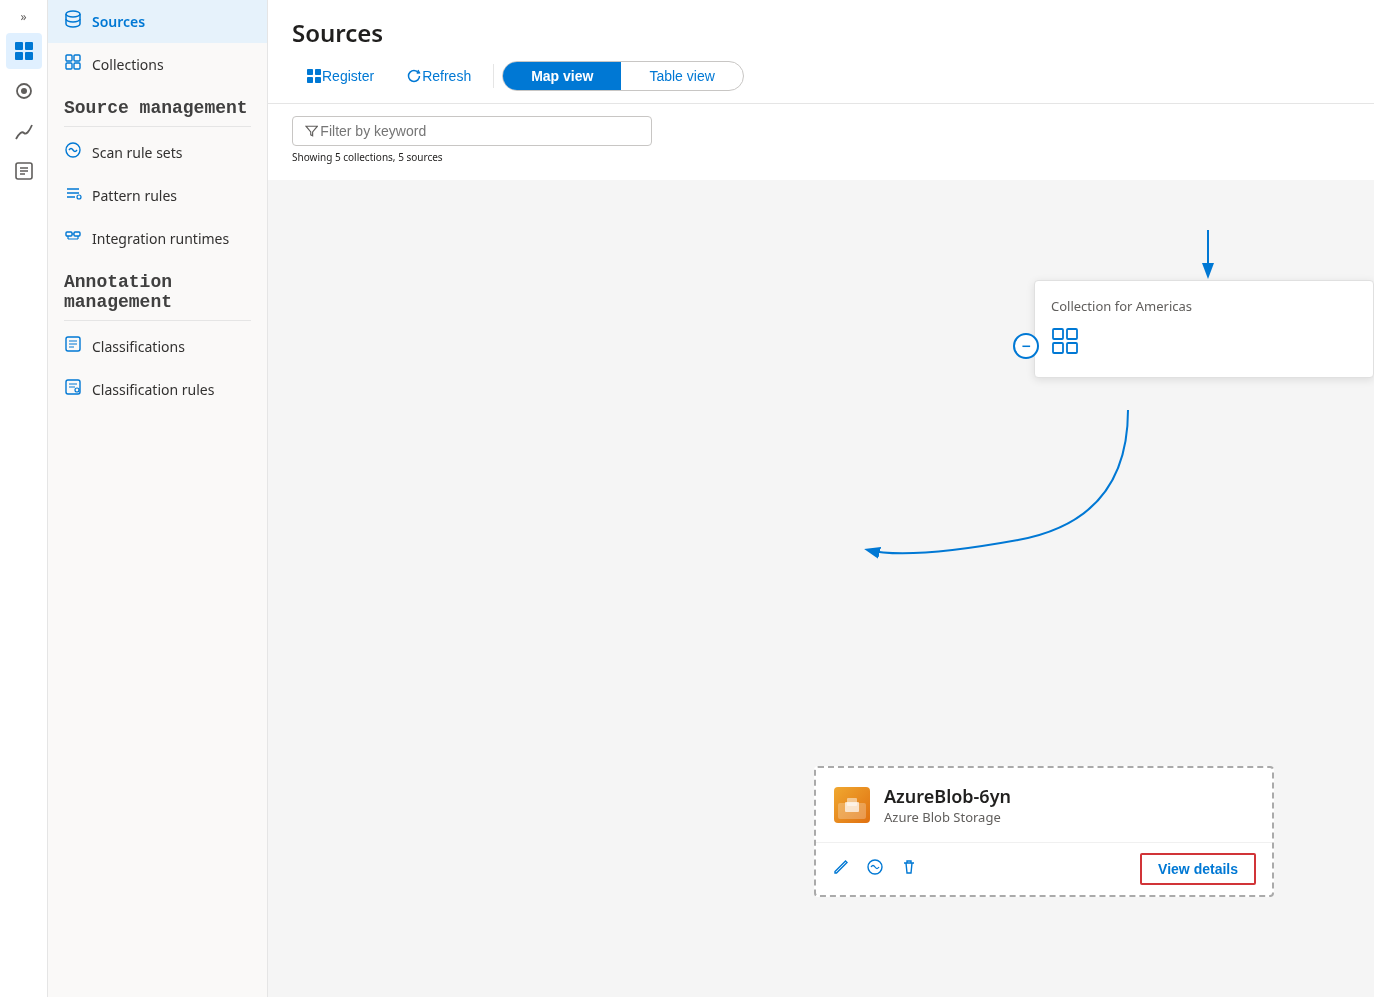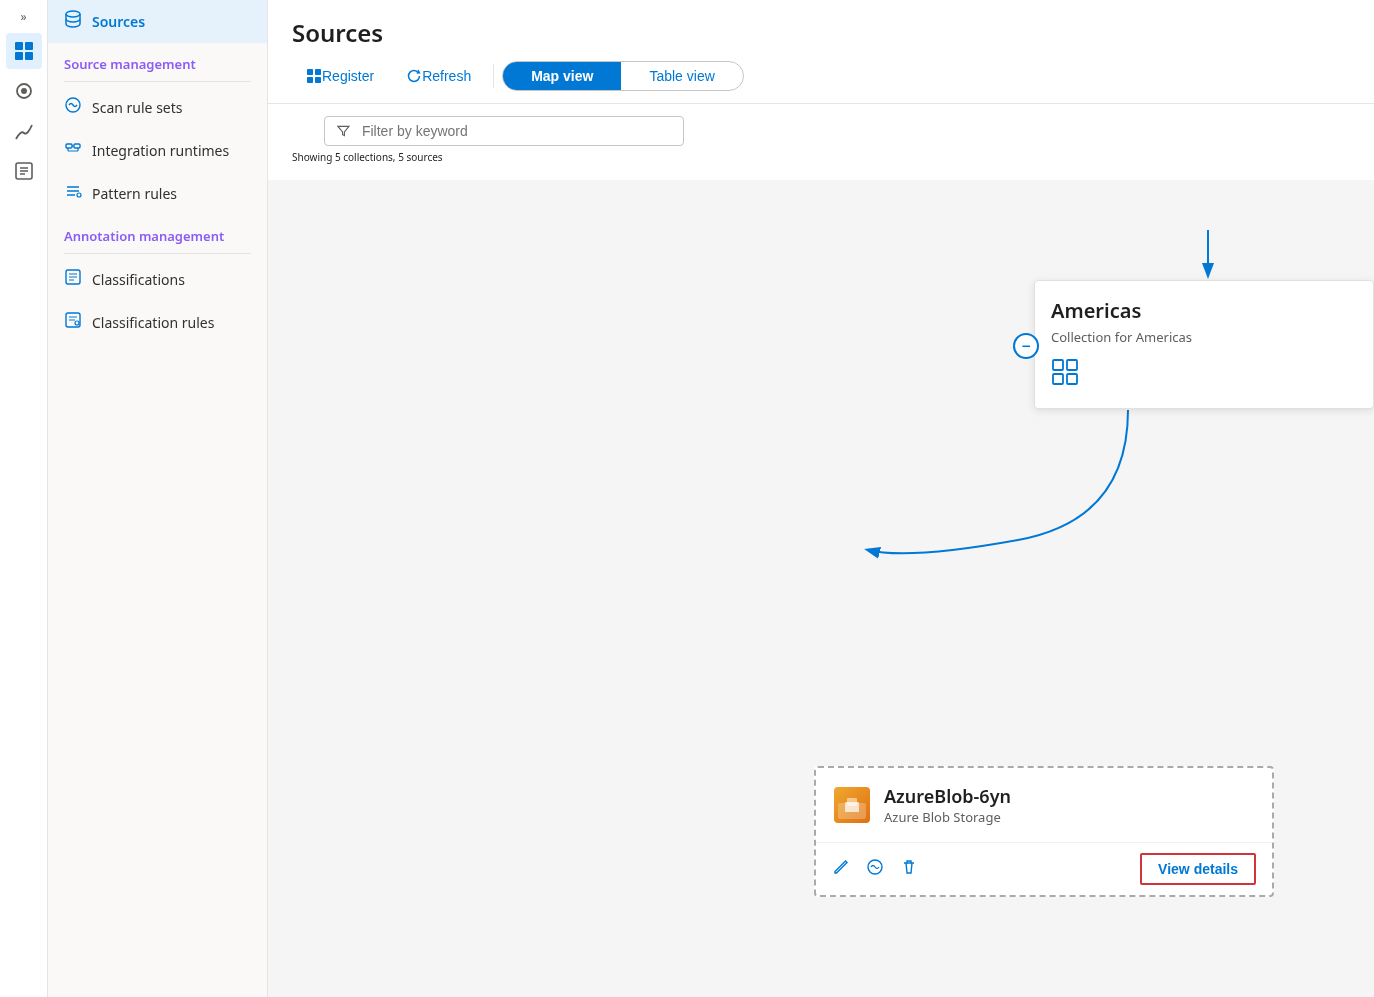--- a/index.html
+++ b/index.html
@@ -56,23 +56,24 @@
       color: #323130;
       font-size: 14px;
     }
     .sidebar-item.active {
       background: #e6f2fb;
       color: #0078d4;
       font-weight: 600;
     }
     .sidebar-section-label {
       padding: 12px 16px 4px 16px;
-      font-size: 13px;
-      font-weight: 600;
-      color: #8b5cf6;
+      font-size: 18px;
+      font-weight: 600;
+      color: #404040;
+      font-family: Liberation Mono, monospace;
     }
     .sidebar-divider {
       height: 1px;
       background: #e5e5e5;
       margin: 4px 16px;
     }
     .sidebar-icon {
       font-size: 16px;
       width: 18px;
       text-align: center;
@@ -149,22 +150,21 @@
       padding: 12px 24px 8px 24px;
       background: #fff;
     }
     .filter-input-wrap {
       display: flex;
       align-items: center;
       border: 1px solid #c8c6c4;
       border-radius: 4px;
       padding: 6px 12px;
       width: 360px;
-      gap: 12px;
-      margin-left: 32px;
+      gap: 2px;
     }
     .filter-input {
       border: none;
       outline: none;
       font-size: 14px;
       color: #605e5c;
       width: 100%;
       background: transparent;
     }
     .showing-label {
@@ -351,49 +351,60 @@
   <div class="sidebar-item active">
     <span class="sidebar-icon">
       <svg width="18" height="18" viewBox="0 0 18 18" fill="none">
         <ellipse cx="9" cy="4" rx="7" ry="3" stroke="#0078d4" stroke-width="1.5" fill="none"></ellipse>
         <path d="M2 4v5c0 1.66 3.13 3 7 3s7-1.34 7-3V4" stroke="#0078d4" stroke-width="1.5" fill="none"></path>
         <path d="M2 9v5c0 1.66 3.13 3 7 3s7-1.34 7-3V9" stroke="#0078d4" stroke-width="1.5" fill="none"></path>
       </svg>
     </span>
     <span>Sources</span>
   </div>
+  <div class="sidebar-item">
+    <span class="sidebar-icon">
+      <svg width="18" height="18" viewBox="0 0 18 18" fill="none">
+        <rect x="2" y="2" width="6" height="6" rx="1" stroke="#0078d4" stroke-width="1.4" fill="none"></rect>
+        <rect x="10" y="2" width="6" height="6" rx="1" stroke="#0078d4" stroke-width="1.4" fill="none"></rect>
+        <rect x="2" y="10" width="6" height="6" rx="1" stroke="#0078d4" stroke-width="1.4" fill="none"></rect>
+        <rect x="10" y="10" width="6" height="6" rx="1" stroke="#0078d4" stroke-width="1.4" fill="none"></rect>
+      </svg>
+    </span>
+    <span>Collections</span>
+  </div>
   <div class="sidebar-section-label">Source management</div>
   <div class="sidebar-divider"></div>
   <div class="sidebar-item">
     <span class="sidebar-icon">
       <svg width="18" height="18" viewBox="0 0 18 18" fill="none">
         <circle cx="9" cy="9" r="7" stroke="#0078d4" stroke-width="1.4" fill="none"></circle>
         <path d="M5 9 Q7 6 9 9 Q11 12 13 9" stroke="#0078d4" stroke-width="1.4" fill="none"></path>
       </svg>
     </span>
     <span>Scan rule sets</span>
   </div>
   <div class="sidebar-item">
     <span class="sidebar-icon">
       <svg width="18" height="18" viewBox="0 0 18 18" fill="none">
+        <path d="M3 5h12M3 9h12M3 13h8" stroke="#0078d4" stroke-width="1.4"></path>
+        <circle cx="15" cy="13" r="2" stroke="#0078d4" stroke-width="1.2" fill="none"></circle>
+      </svg>
+    </span>
+    <span>Pattern rules</span>
+  </div>
+  <div class="sidebar-item">
+    <span class="sidebar-icon">
+      <svg width="18" height="18" viewBox="0 0 18 18" fill="none">
         <rect x="2" y="5" width="6" height="4" rx="1" stroke="#0078d4" stroke-width="1.4" fill="none"></rect>
         <rect x="10" y="5" width="6" height="4" rx="1" stroke="#0078d4" stroke-width="1.4" fill="none"></rect>
         <path d="M8 7h2M4 9v3M14 9v3M4 12h10" stroke="#0078d4" stroke-width="1.2"></path>
       </svg>
     </span>
     <span>Integration runtimes</span>
-  </div>
-  <div class="sidebar-item">
-    <span class="sidebar-icon">
-      <svg width="18" height="18" viewBox="0 0 18 18" fill="none">
-        <path d="M3 5h12M3 9h12M3 13h8" stroke="#0078d4" stroke-width="1.4"></path>
-        <circle cx="15" cy="13" r="2" stroke="#0078d4" stroke-width="1.2" fill="none"></circle>
-      </svg>
-    </span>
-    <span>Pattern rules</span>
   </div>
   <div class="sidebar-section-label">Annotation management</div>
   <div class="sidebar-divider"></div>
   <div class="sidebar-item">
     <span class="sidebar-icon">
       <svg width="18" height="18" viewBox="0 0 18 18" fill="none">
         <rect x="2" y="2" width="14" height="14" rx="2" stroke="#0078d4" stroke-width="1.4" fill="none"></rect>
         <path d="M5 6h8M5 9h8M5 12h5" stroke="#0078d4" stroke-width="1.2"></path>
       </svg>
     </span>
@@ -458,21 +469,20 @@
           <polygon points="0 0, 8 3, 0 6" fill="#0078d4"></polygon>
         </marker>
       </defs>
 
       <line x1="940" y1="50" x2="940" y2="95" stroke="#0078d4" stroke-width="2" marker-end="url(#arrowhead)"></line>
 
       <path d="M 860 230 Q 860 340 750 360 Q 640 380 600 370" stroke="#0078d4" stroke-width="2" fill="none" marker-end="url(#arrowhead)"></path>
     </svg>
 
     <div class="collection-card">
-      <div class="collection-title">Americas</div>
       <div class="collection-subtitle">Collection for Americas</div>
       <div class="collection-grid-icon">
         <svg width="28" height="28" viewBox="0 0 28 28" fill="none">
           <rect x="2" y="2" width="10" height="10" rx="1" stroke="#0078d4" stroke-width="1.8" fill="none"></rect>
           <rect x="16" y="2" width="10" height="10" rx="1" stroke="#0078d4" stroke-width="1.8" fill="none"></rect>
           <rect x="2" y="16" width="10" height="10" rx="1" stroke="#0078d4" stroke-width="1.8" fill="none"></rect>
           <rect x="16" y="16" width="10" height="10" rx="1" stroke="#0078d4" stroke-width="1.8" fill="none"></rect>
         </svg>
       </div>
     </div>

